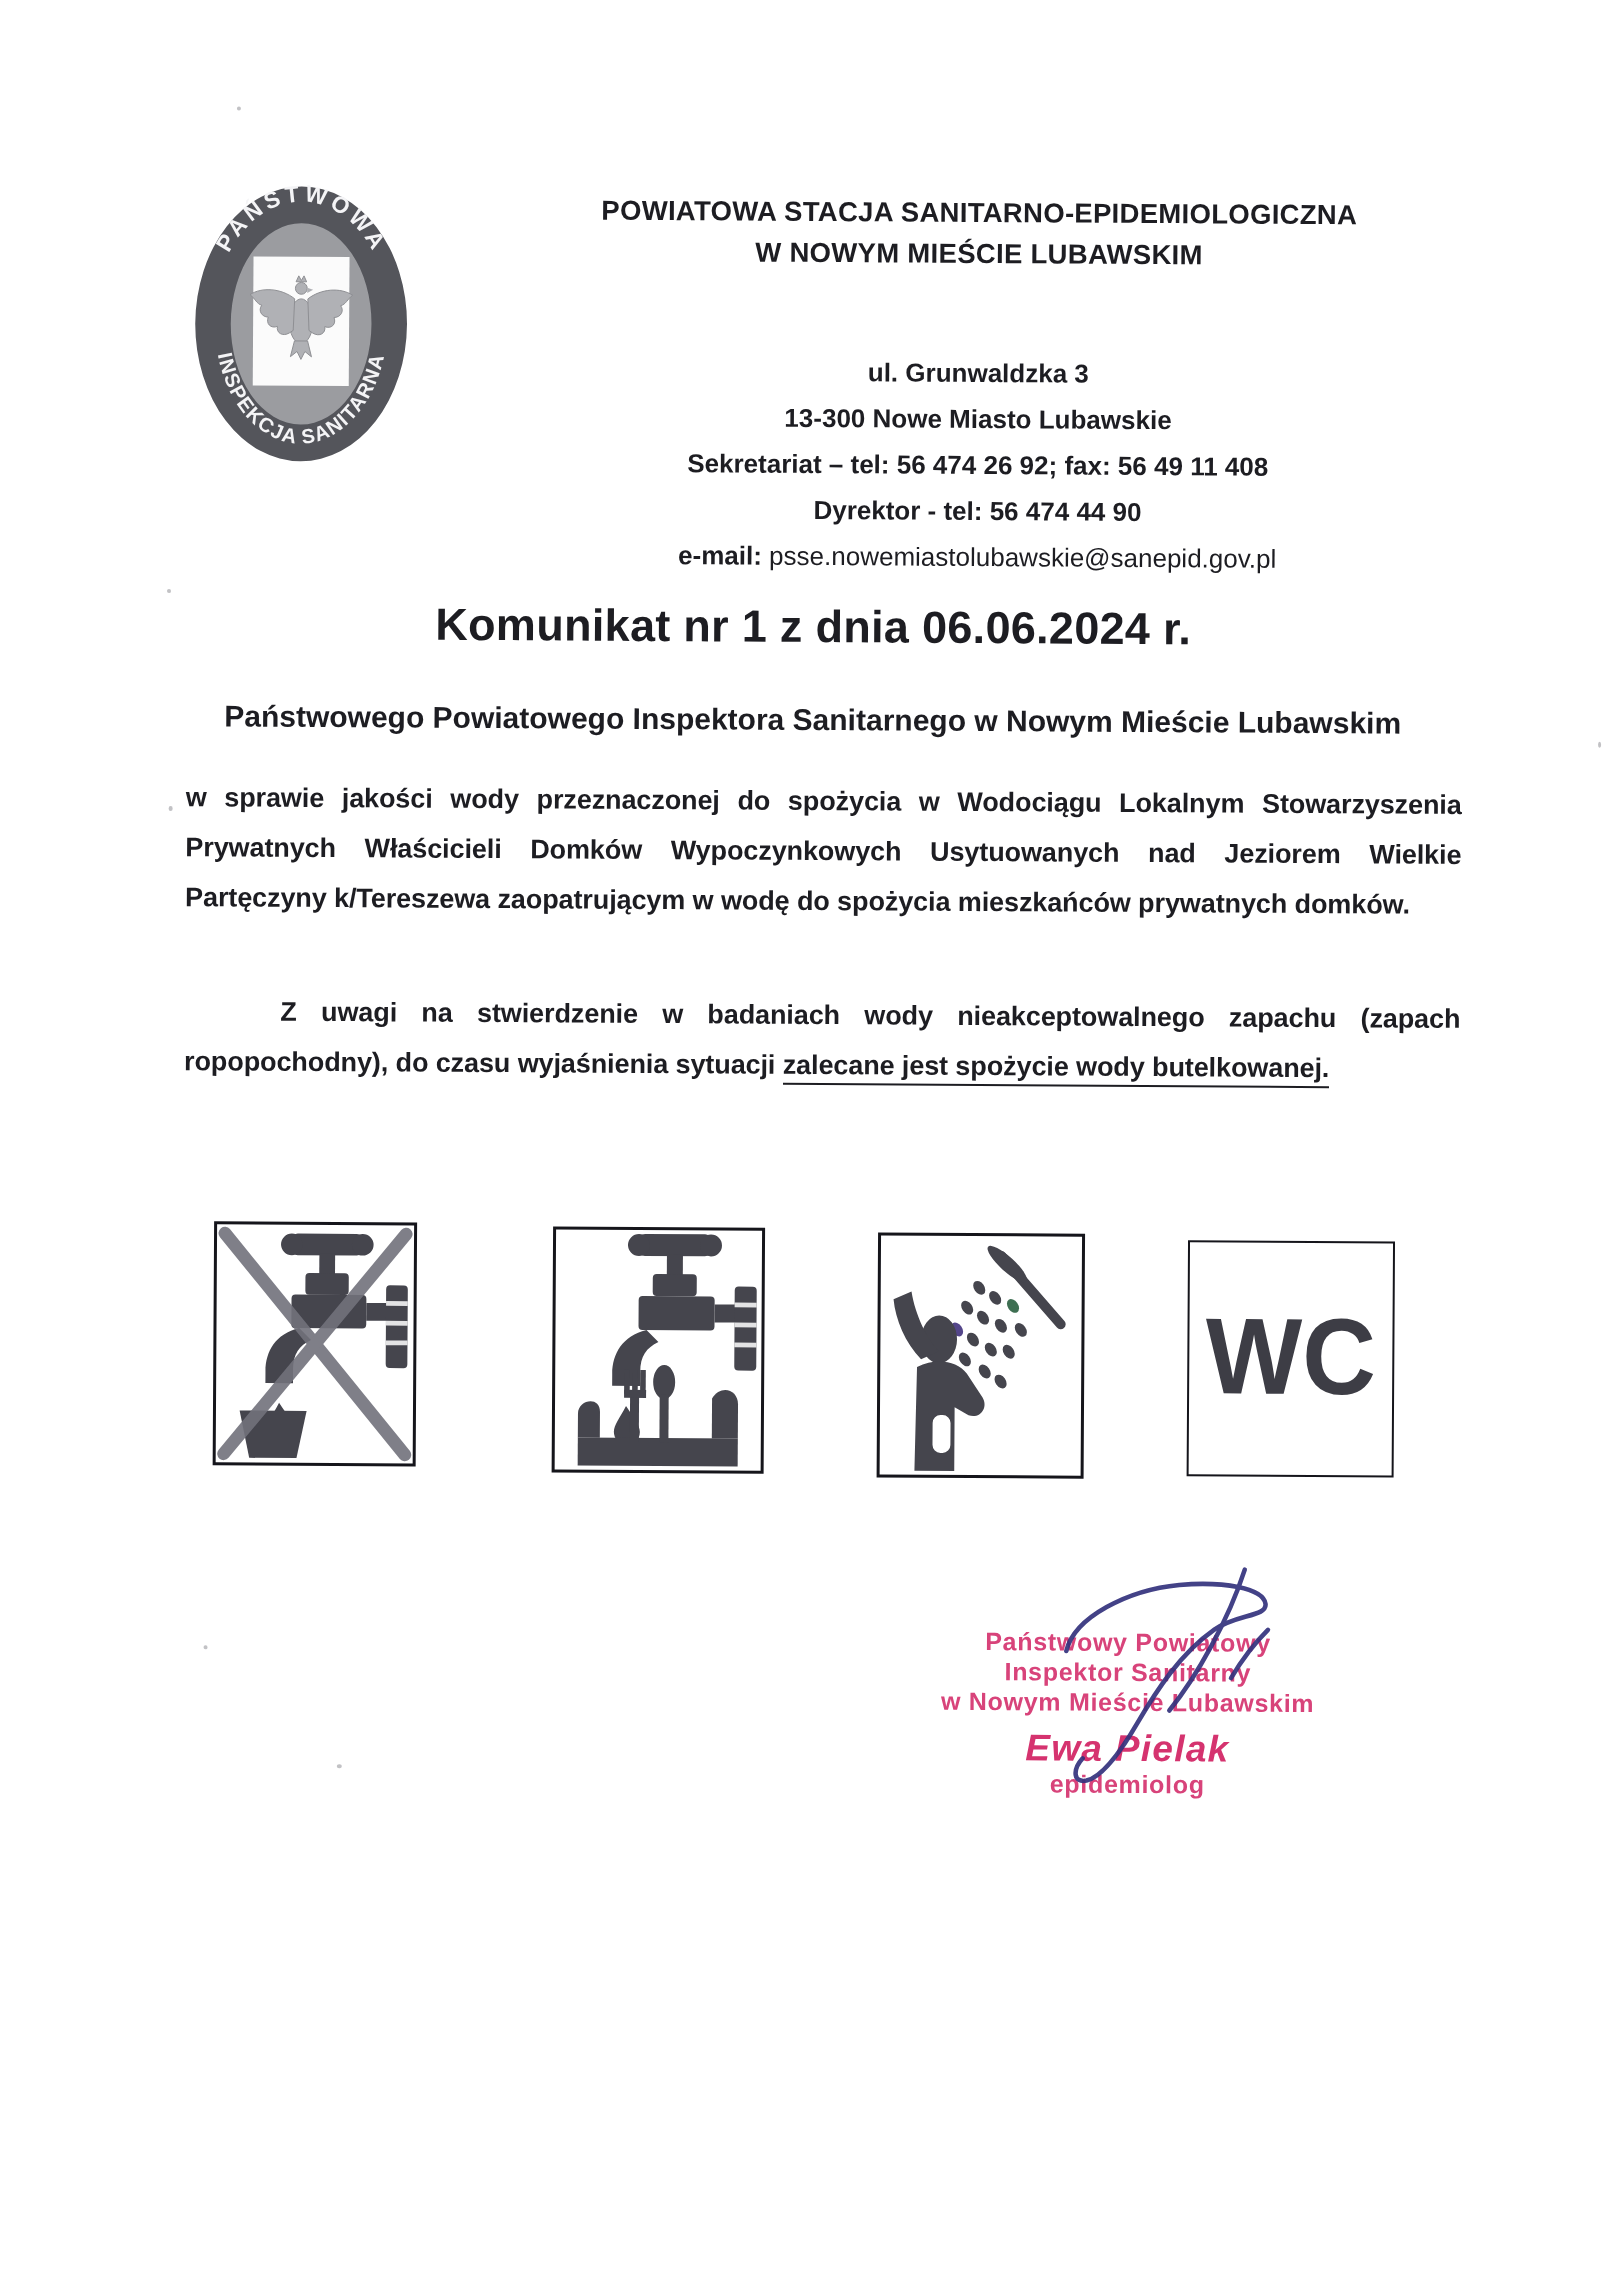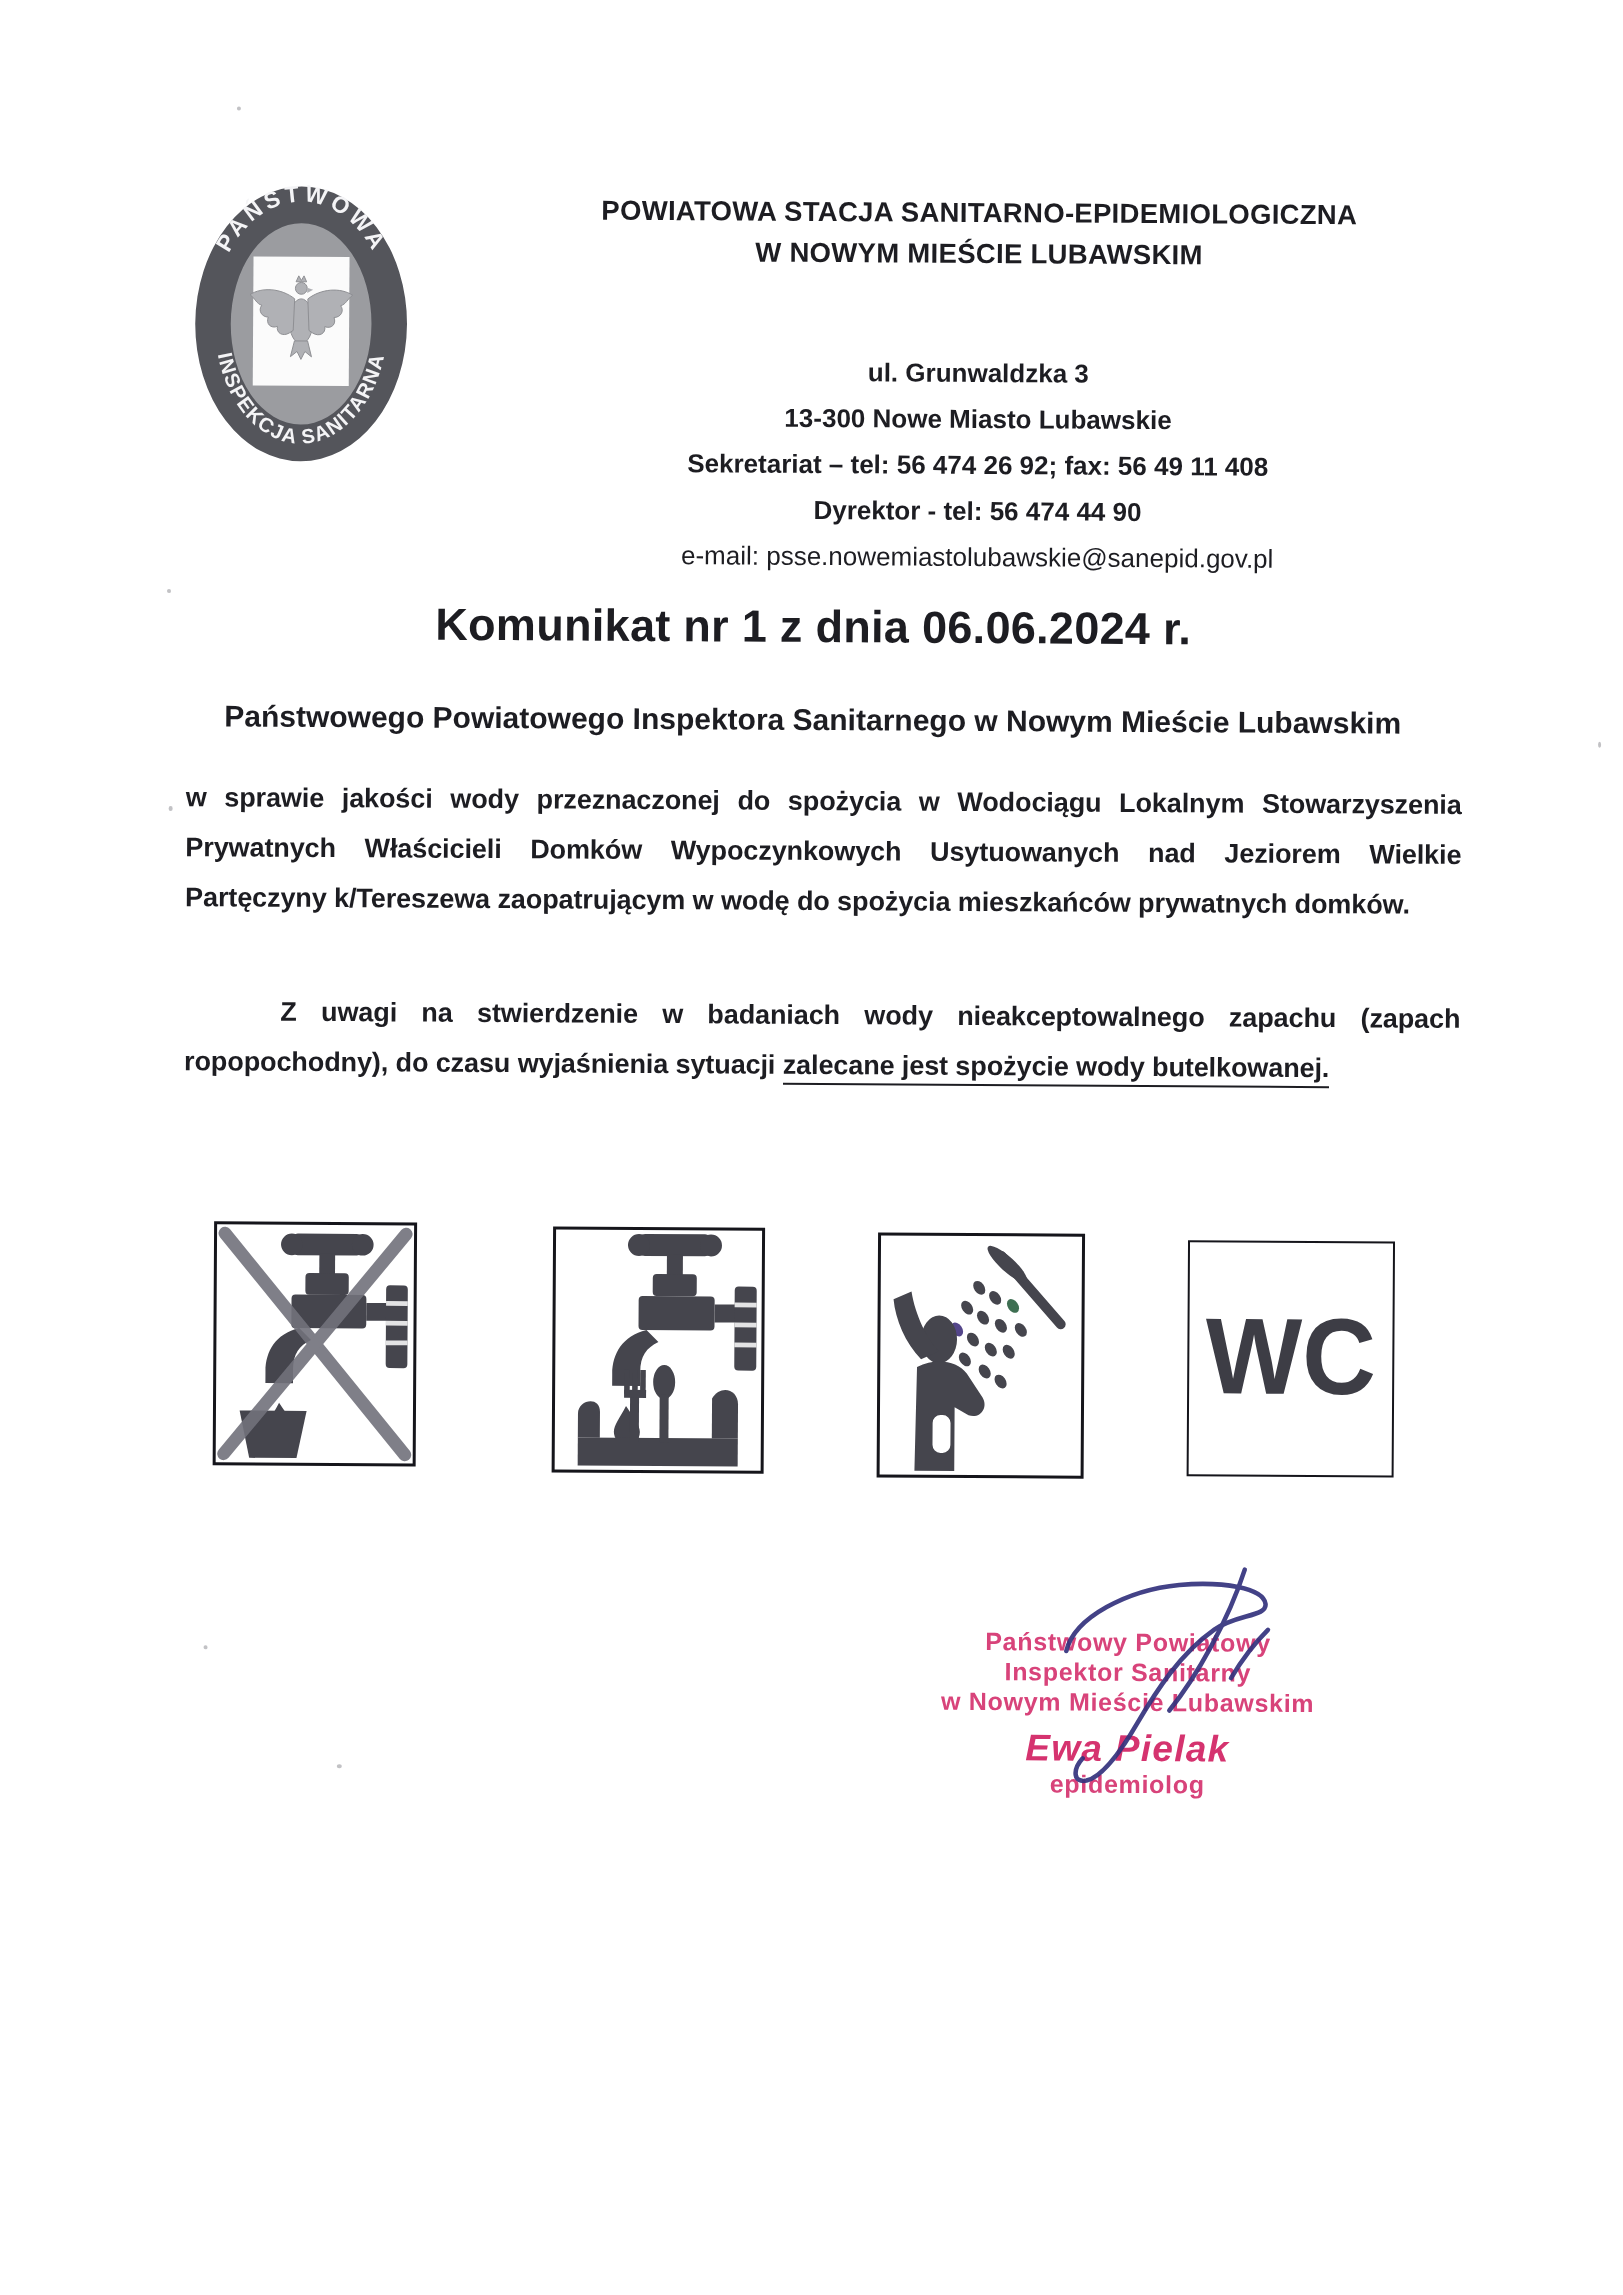--- a/index.html
+++ b/index.html
@@ -9,21 +9,21 @@
     font-family:"Liberation Sans", sans-serif; color:#1d1d22;
   }
   .sheet{position:absolute; inset:0; transform:rotate(0.35deg); transform-origin:50% 40%;}
 
   
   .seal{position:absolute; left:189px; top:187px; width:217px; height:280px;}
   .header-text{position:absolute; left:497px; top:191px; width:956px; text-align:center;}
   .org-line{font-size:27.5px; font-weight:bold; line-height:41px; letter-spacing:0.3px;}
   .addr-block{margin-top:76px;}
   .addr-line{font-size:26px; font-weight:bold; line-height:46px;}
-  .email-label{font-weight:normal;margin-top:13px;}
+  .email-label{font-weight:bold;margin-top:13px;}
   .email-value{font-weight:normal;}
 
   
   .doc-title{position:absolute; left:0; top:601px; width:1623px; margin:0;
     text-align:center; font-size:45px; font-weight:bold; letter-spacing:0.3px;}
   .doc-subtitle{position:absolute; left:0; top:703px; width:1623px;
     text-align:center; font-size:30px; font-weight:bold; white-space:nowrap;}
 
   
   .para{position:absolute; left:185px; width:1276px; margin:0;

